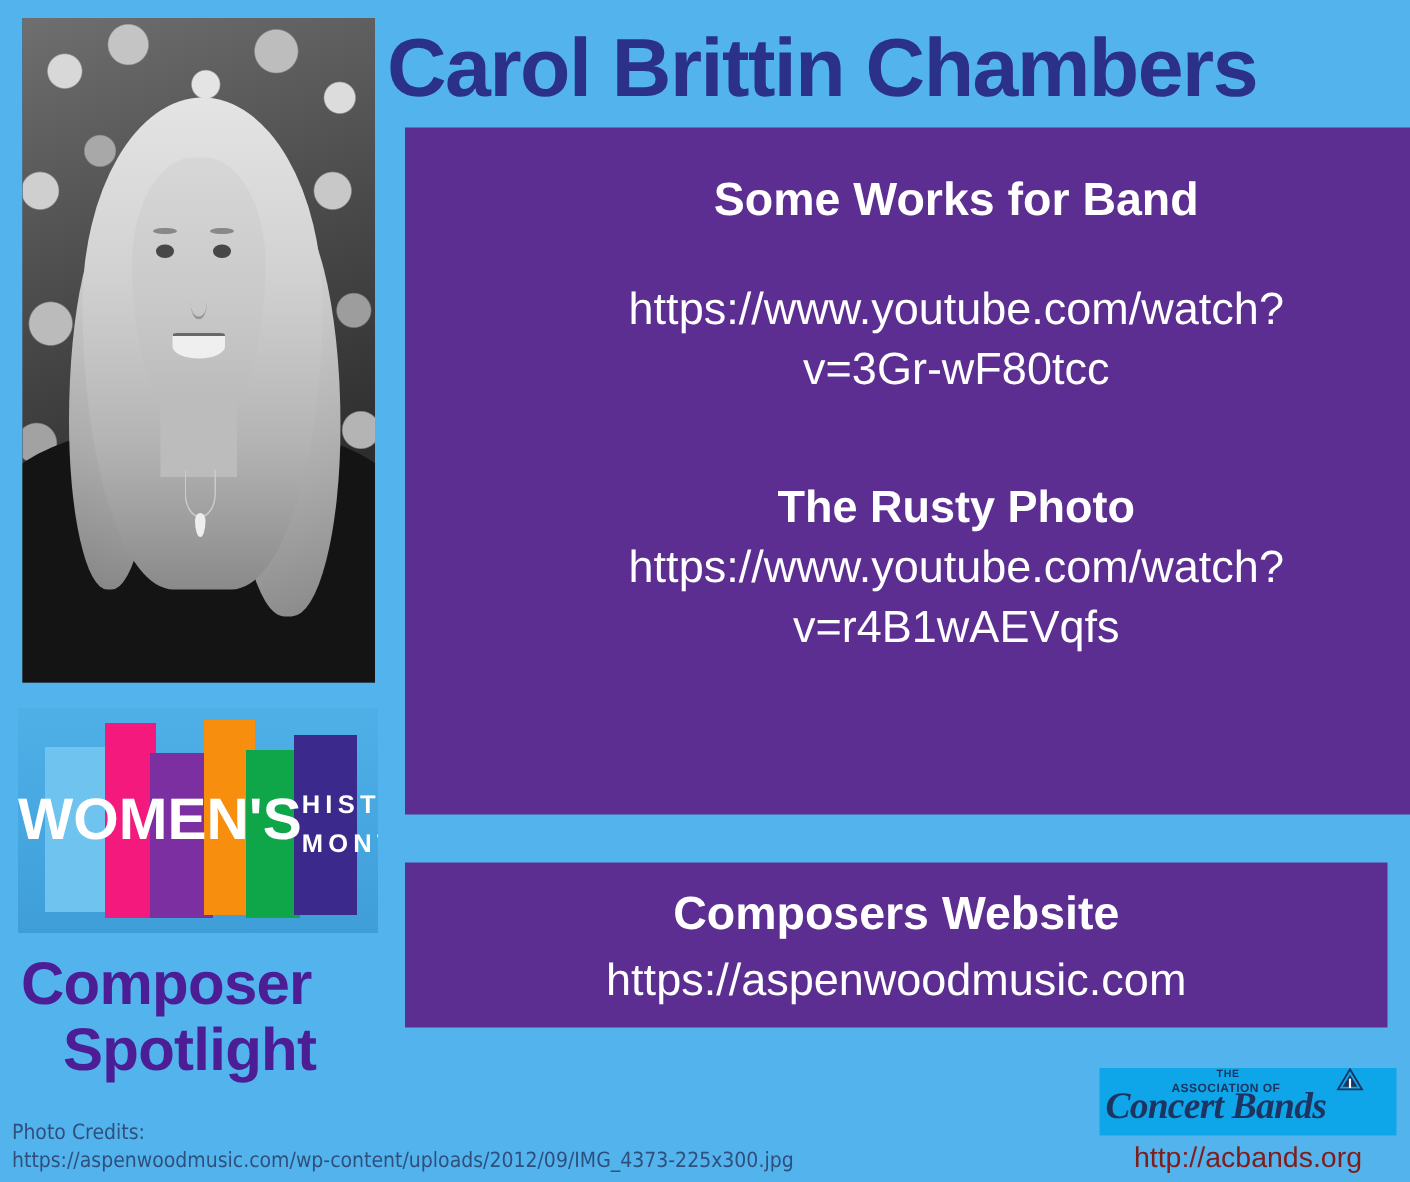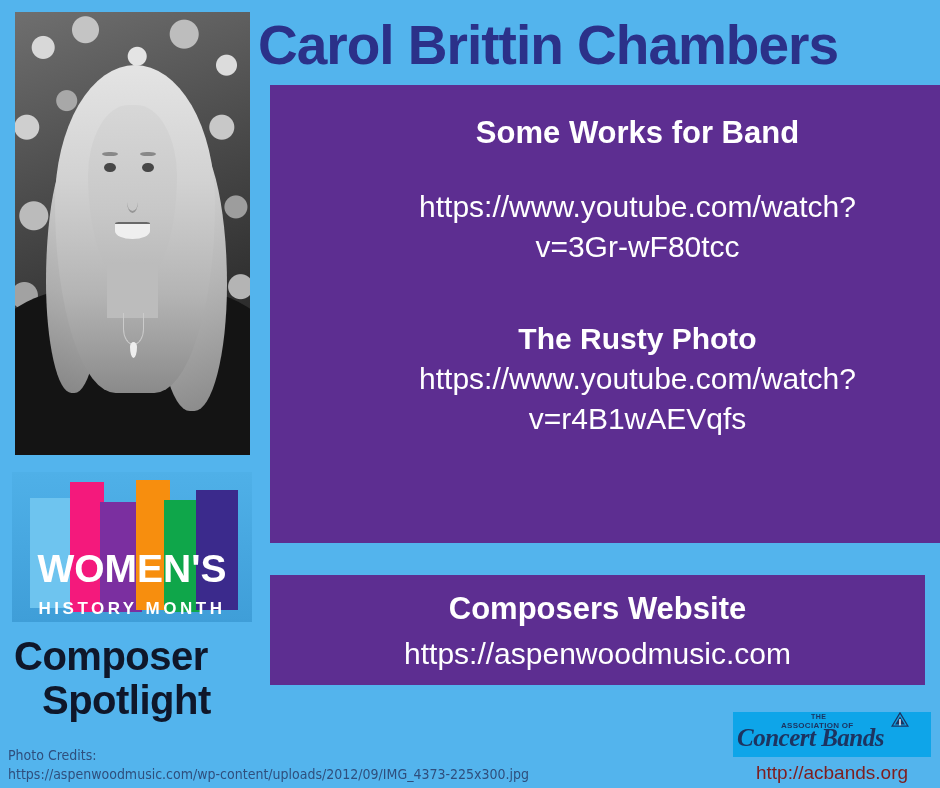--- a/index.html
+++ b/index.html
@@ -235,23 +235,23 @@
     height: 150px;
     background: linear-gradient(180deg, #4fb0e8 0%, #3f9ed8 100%);
     overflow: hidden;
   }
   .whm-bars { position: absolute; inset: 0; }
   .whm-bar { position: absolute; }
   .whm-text {
     position: absolute;
     inset: 0;
     display: flex;
-    flex-direction: column;
+    flex-direction: row;
     align-items: center;
-    justify-content: flex-end;
+    justify-content: flex-start;
     color: #ffffff;
   }
   .whm-line1 {
     font-size: 39px;
     font-weight: bold;
     letter-spacing: 0px;
     line-height: 42px;
   }
   .whm-line2 {
     font-size: 17px;
@@ -263,21 +263,21 @@
 
   
   .spotlight {
     position: absolute;
     left: 14px;
     top: 634px;
     width: 260px;
     font-size: 40px;
     font-weight: bold;
     line-height: 44px;
-    color: #0f172a;
+    color: #4c1d95;
     letter-spacing: -0.5px;
   }
   .spotlight .l2 { display: block; padding-left: 28px; }
 
   
   .credits {
     position: absolute;
     left: 8px;
     top: 746px;
     width: 620px;

